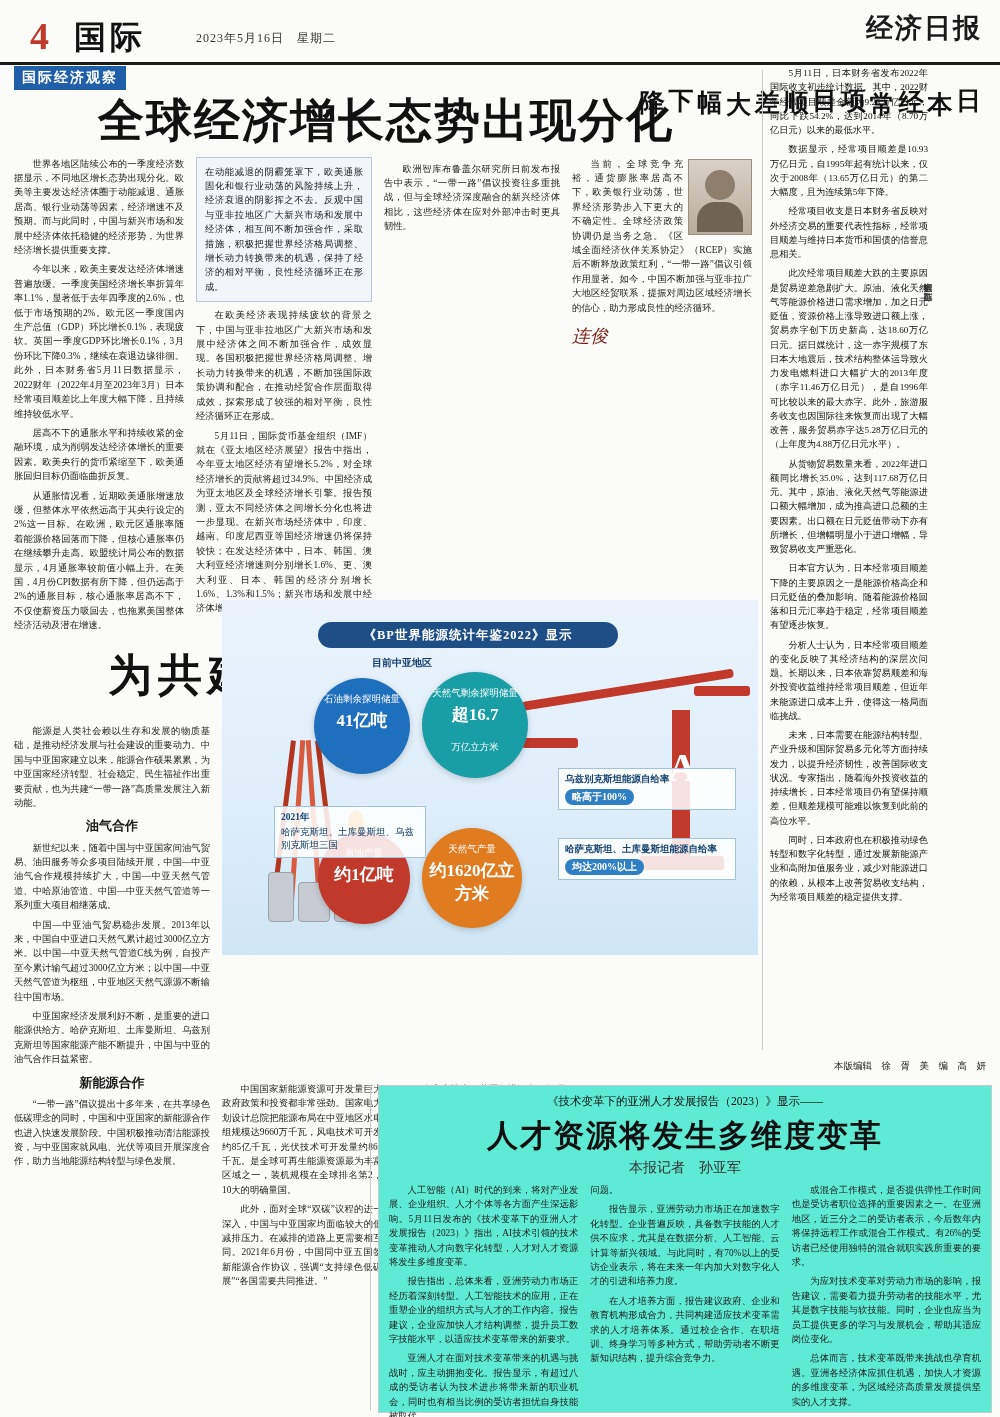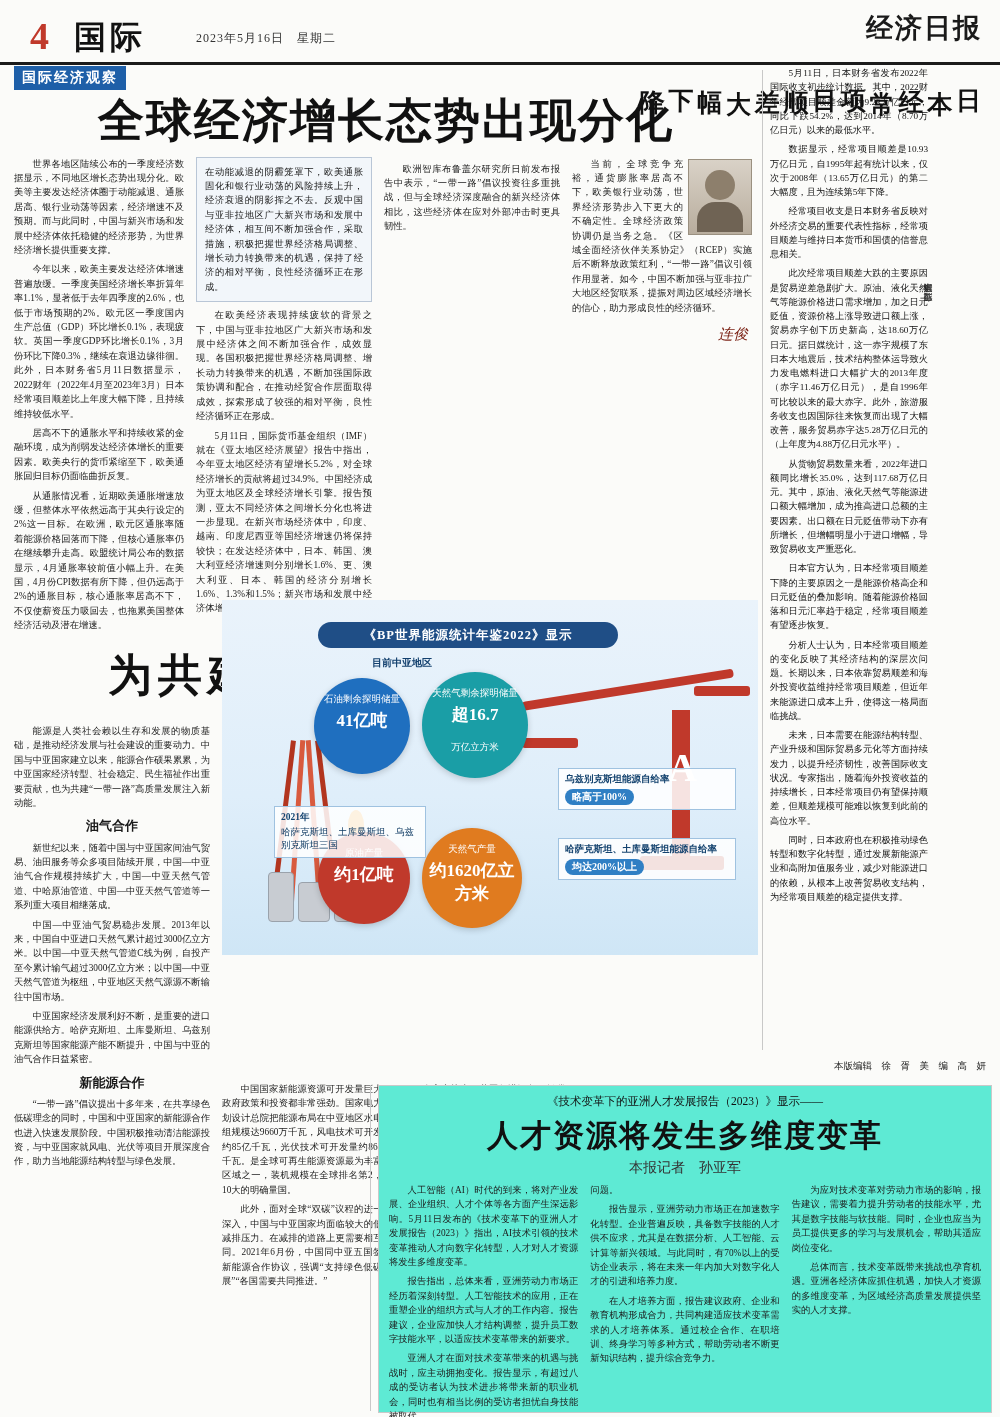--- a/index.html
+++ b/index.html
@@ -151,21 +151,21 @@
   }
   .portrait:after{
     content:"";position:absolute;left:16px;top:10px;width:30px;height:30px;
     border-radius:50%;background:#8d7f6c;
   }
   .portrait:before{
     content:"";position:absolute;left:8px;top:42px;width:46px;height:30px;
     border-radius:18px 18px 0 0;background:#6f6354;
   }
   .sig{
-    font-size:15px;color:#7a1f12;text-align:right;padding-right:4px;font-style:italic;margin-top:8px;
+    font-size:18px;color:#7a1f12;padding-right:4px;font-style:italic;margin-top:8px;
   }
   .subhead-s{font-size:13px;font-weight:bold;text-align:center;margin:6px 0 4px;}
 </style>
 </head>
 <body>
 
 <div class="page">
 
   <div class="masthead">
     <div class="pg-num">4</div>
@@ -298,20 +298,21 @@
         <p>人工智能（AI）时代的到来，将对产业发展、企业组织、人才个体等各方面产生深远影响。5月11日发布的《技术变革下的亚洲人才发展报告（2023）》指出，AI技术引领的技术变革推动人才向数字化转型，人才对人才资源将发生多维度变革。</p>
         <p>报告指出，总体来看，亚洲劳动力市场正经历着深刻转型。人工智能技术的应用，正在重塑企业的组织方式与人才的工作内容。报告建议，企业应加快人才结构调整，提升员工数字技能水平，以适应技术变革带来的新要求。</p>
         <p>亚洲人才在面对技术变革带来的机遇与挑战时，应主动拥抱变化。报告显示，有超过八成的受访者认为技术进步将带来新的职业机会，同时也有相当比例的受访者担忧自身技能被取代。</p>
       </div>
       <div class="col" style="width:190px">
         <p style="text-indent:0">问题。</p>
         <p>报告显示，亚洲劳动力市场正在加速数字化转型。企业普遍反映，具备数字技能的人才供不应求，尤其是在数据分析、人工智能、云计算等新兴领域。与此同时，有70%以上的受访企业表示，将在未来一年内加大对数字化人才的引进和培养力度。</p>
         <p>在人才培养方面，报告建议政府、企业和教育机构形成合力，共同构建适应技术变革需求的人才培养体系。通过校企合作、在职培训、终身学习等多种方式，帮助劳动者不断更新知识结构，提升综合竞争力。</p>
       </div>
       <div class="col" style="width:190px">
+        <p>或混合工作模式，是否提供弹性工作时间也是受访者职位选择的重要因素之一。在亚洲地区，近三分之二的受访者表示，今后数年内将保持远程工作或混合工作模式。有26%的受访者已经使用独特的混合就职实践所重要的要求。</p>
         <p>为应对技术变革对劳动力市场的影响，报告建议，需要着力提升劳动者的技能水平，尤其是数字技能与软技能。同时，企业也应当为员工提供更多的学习与发展机会，帮助其适应岗位变化。</p>
         <p>总体而言，技术变革既带来挑战也孕育机遇。亚洲各经济体应抓住机遇，加快人才资源的多维度变革，为区域经济高质量发展提供坚实的人才支撑。</p>
       </div>
     </div>
   </div>
 
   <div class="rightzone">
     <div class="vhead">日本经常项目顺差大幅下降</div>
     <div class="vbyline">本报记者　陈益彤</div>
     <div class="rcols">

